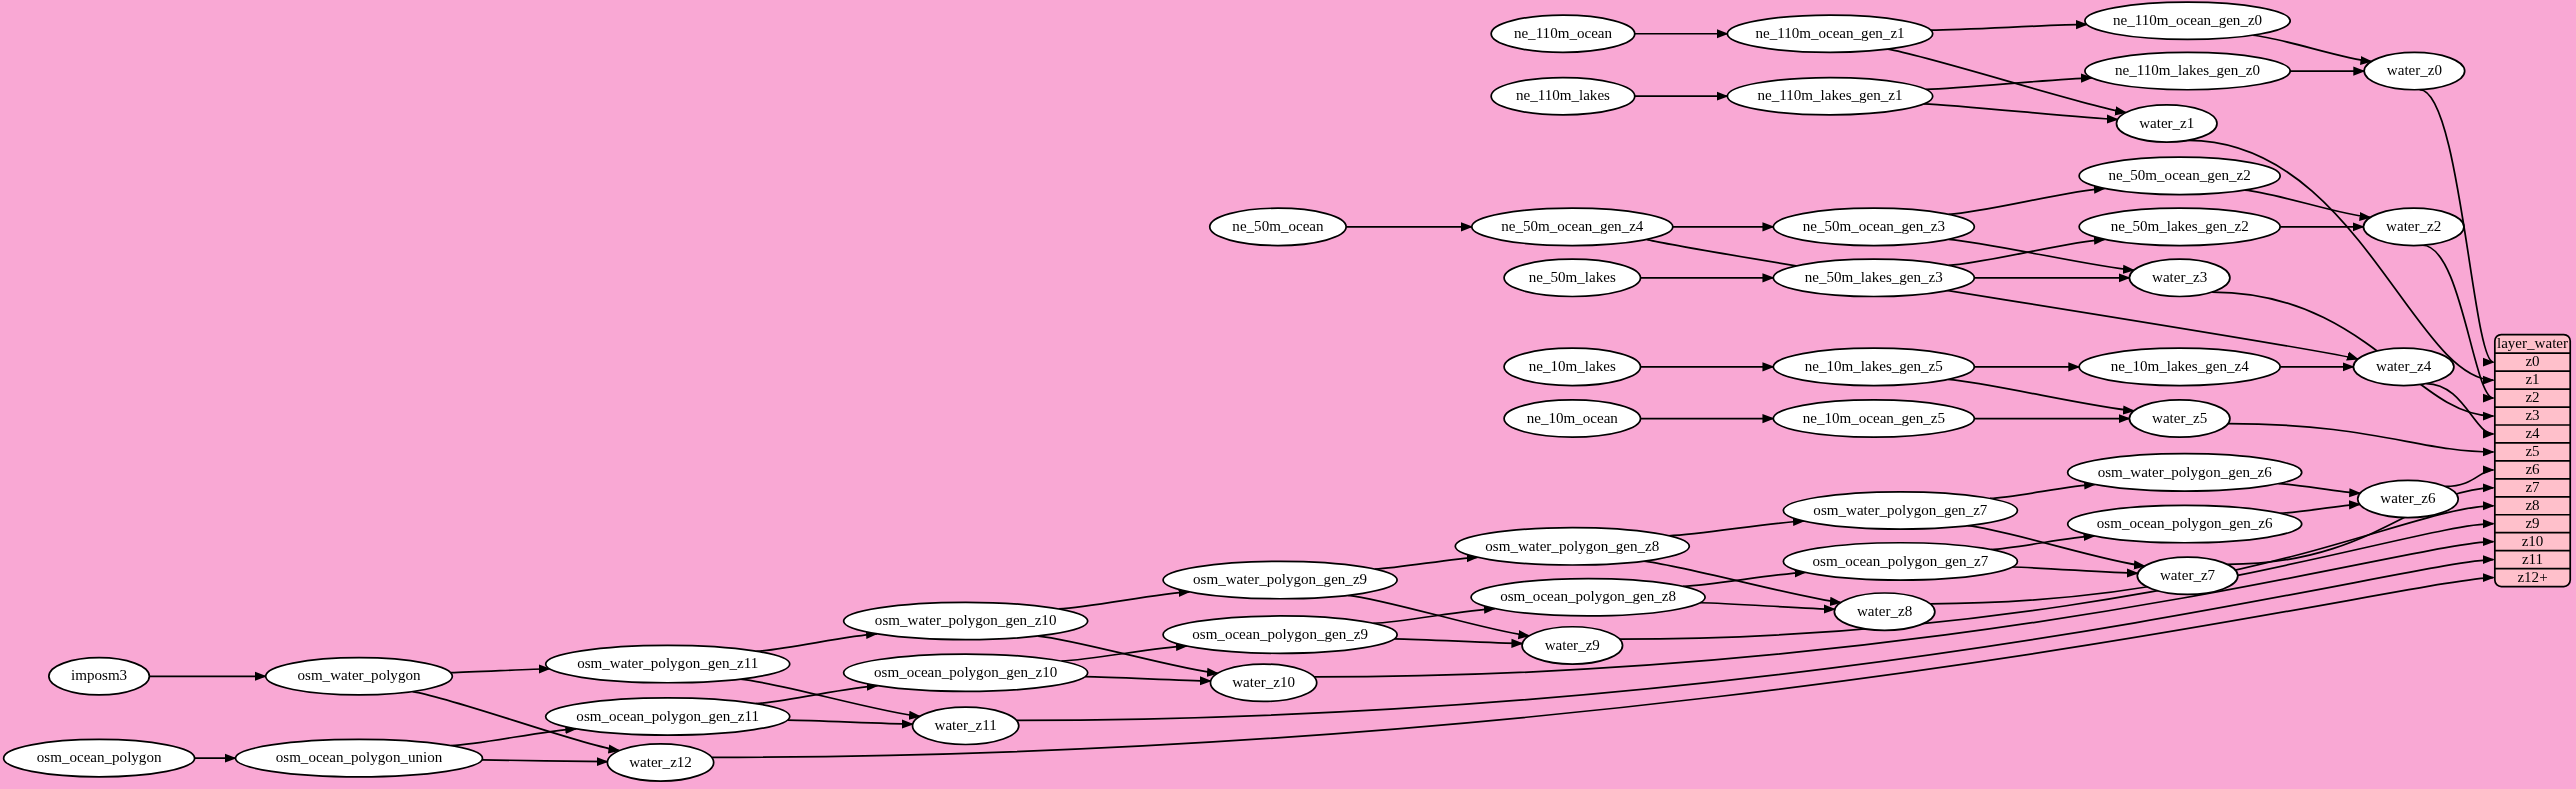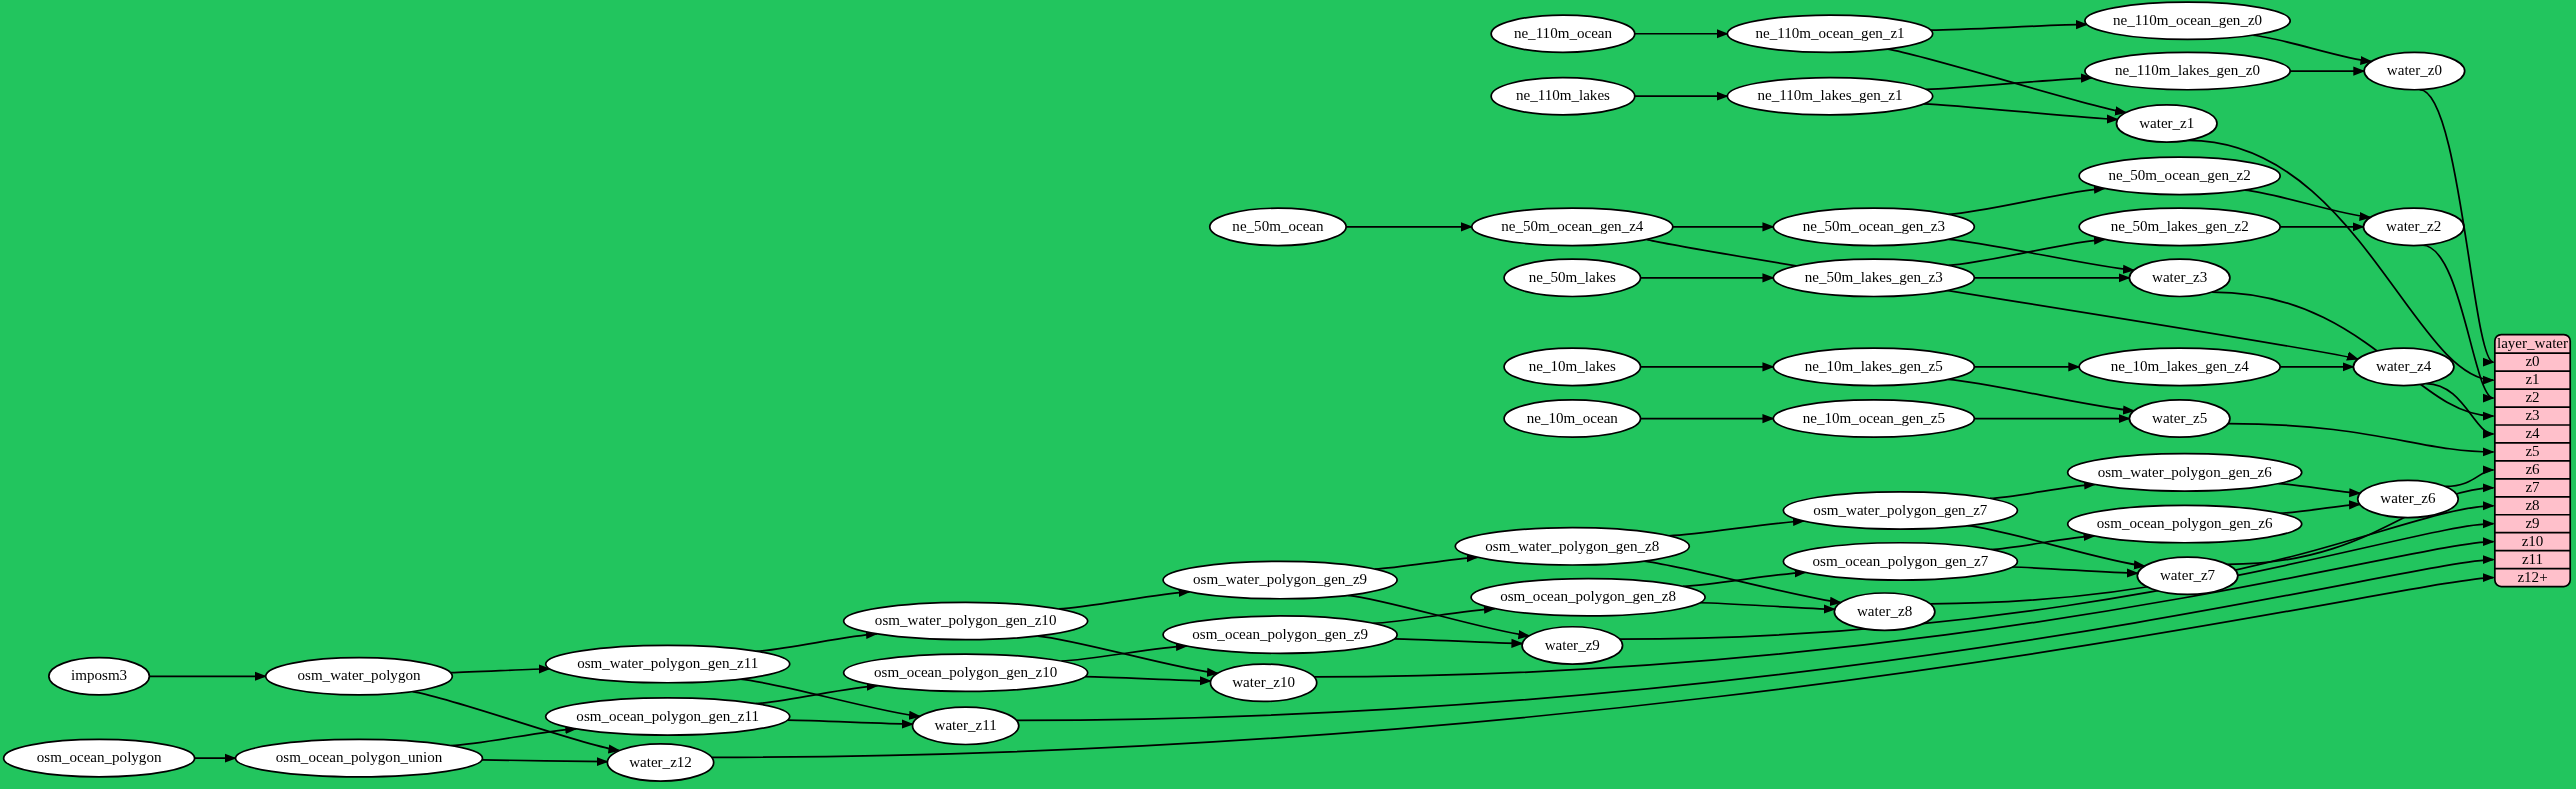--- a/index.html
+++ b/index.html
@@ -1,16 +1,16 @@
 <!DOCTYPE html>
 <html style="font-size:11.5px"><head>
 <meta charset="utf-8">
 <style>
   html,body{margin:0;padding:0;background:#ffffff;}
-  #stage{position:relative;width:2576px;height:789px;background:#22c55e;
+  #stage{position:relative;width:2576px;height:789px;background:#f9a8d4;
          font-family:"Liberation Serif", serif;overflow:hidden;}
   svg#graph{position:absolute;left:0;top:0;width:2576px;height:789px;}
   .nodeEllipse{fill:#ffffff;stroke:#000000;stroke-width:2.4;}
   .nodeText{font-family:"Liberation Serif", serif;font-size:21px;fill:#000000;
             text-anchor:middle;dominant-baseline:middle;}
   .edge{fill:none;stroke:#000000;stroke-width:2.4;}
   .legendBox{stroke:#000000;stroke-width:2.4;}
   .legendText{font-family:"Liberation Serif", serif;font-size:21px;fill:#000000;
               text-anchor:middle;dominant-baseline:middle;}
   .legendTitle{font-family:"Liberation Serif", serif;font-size:21px;fill:#000000;

